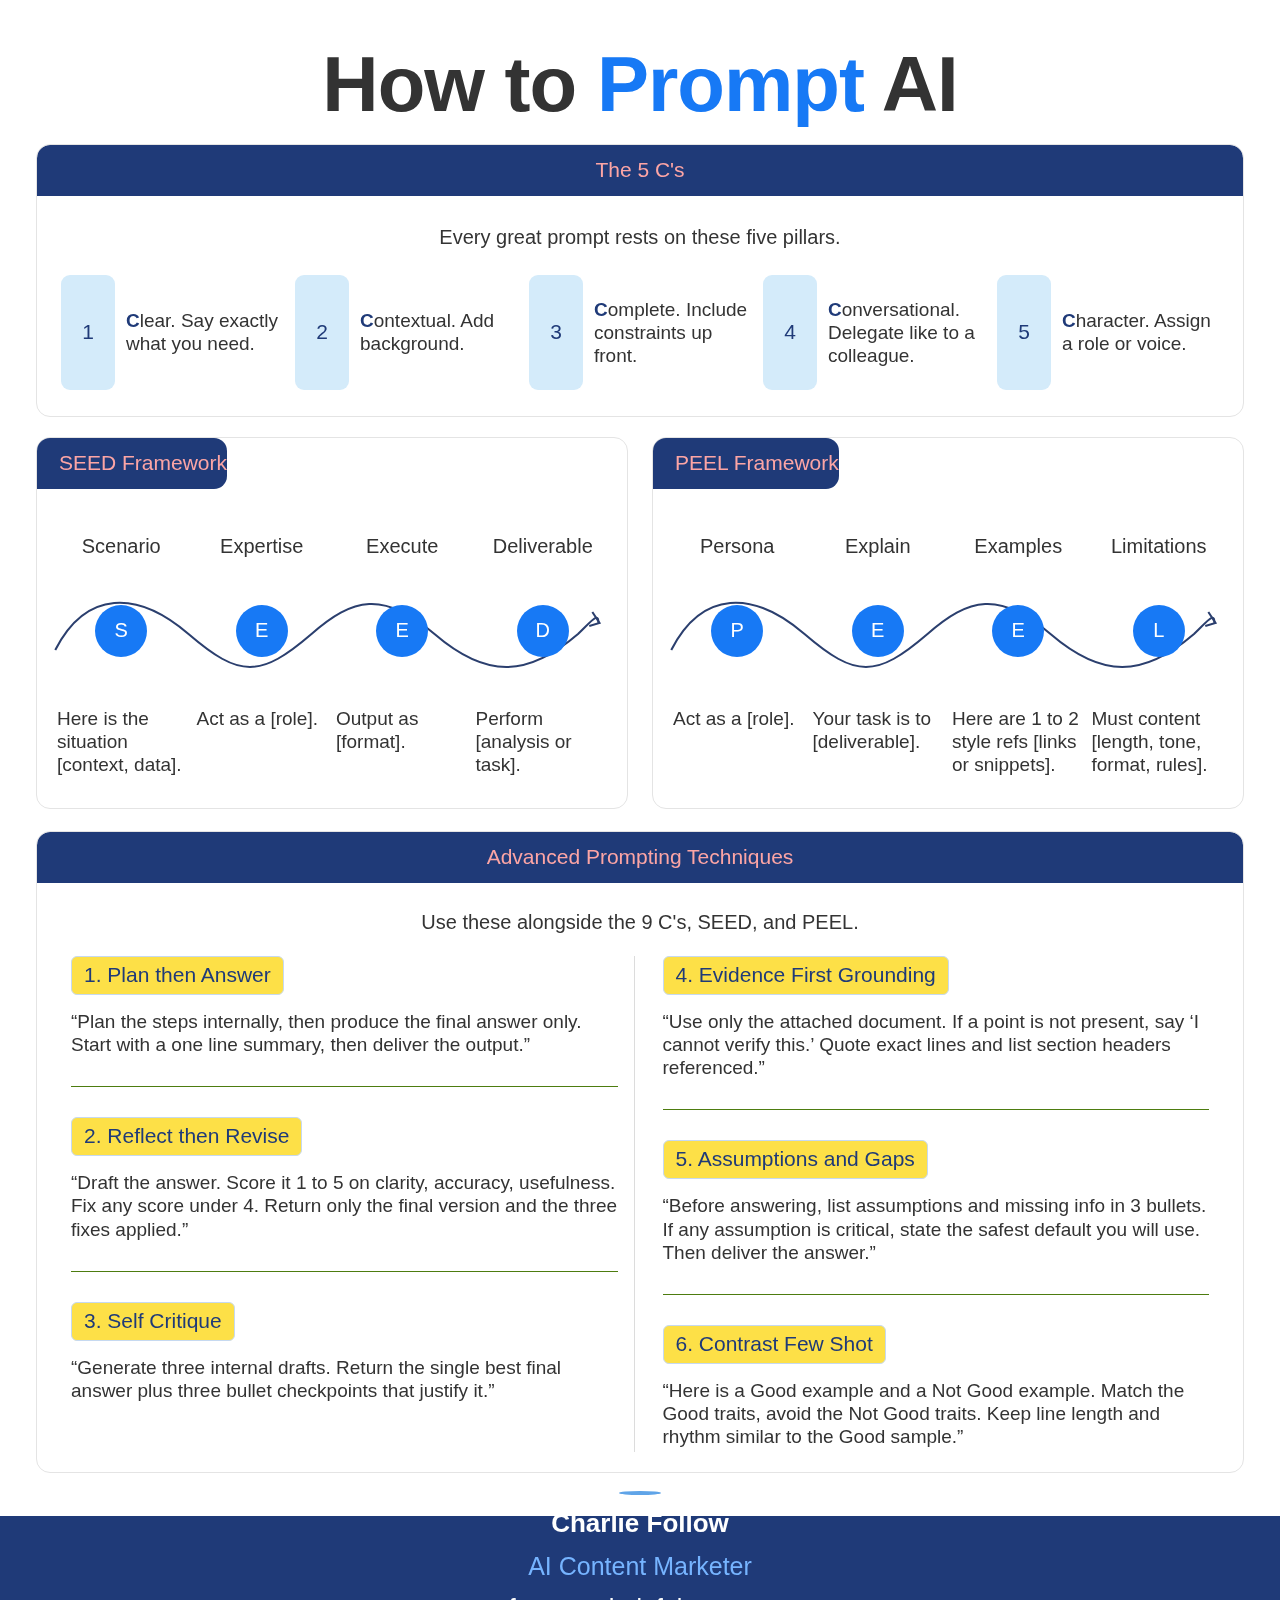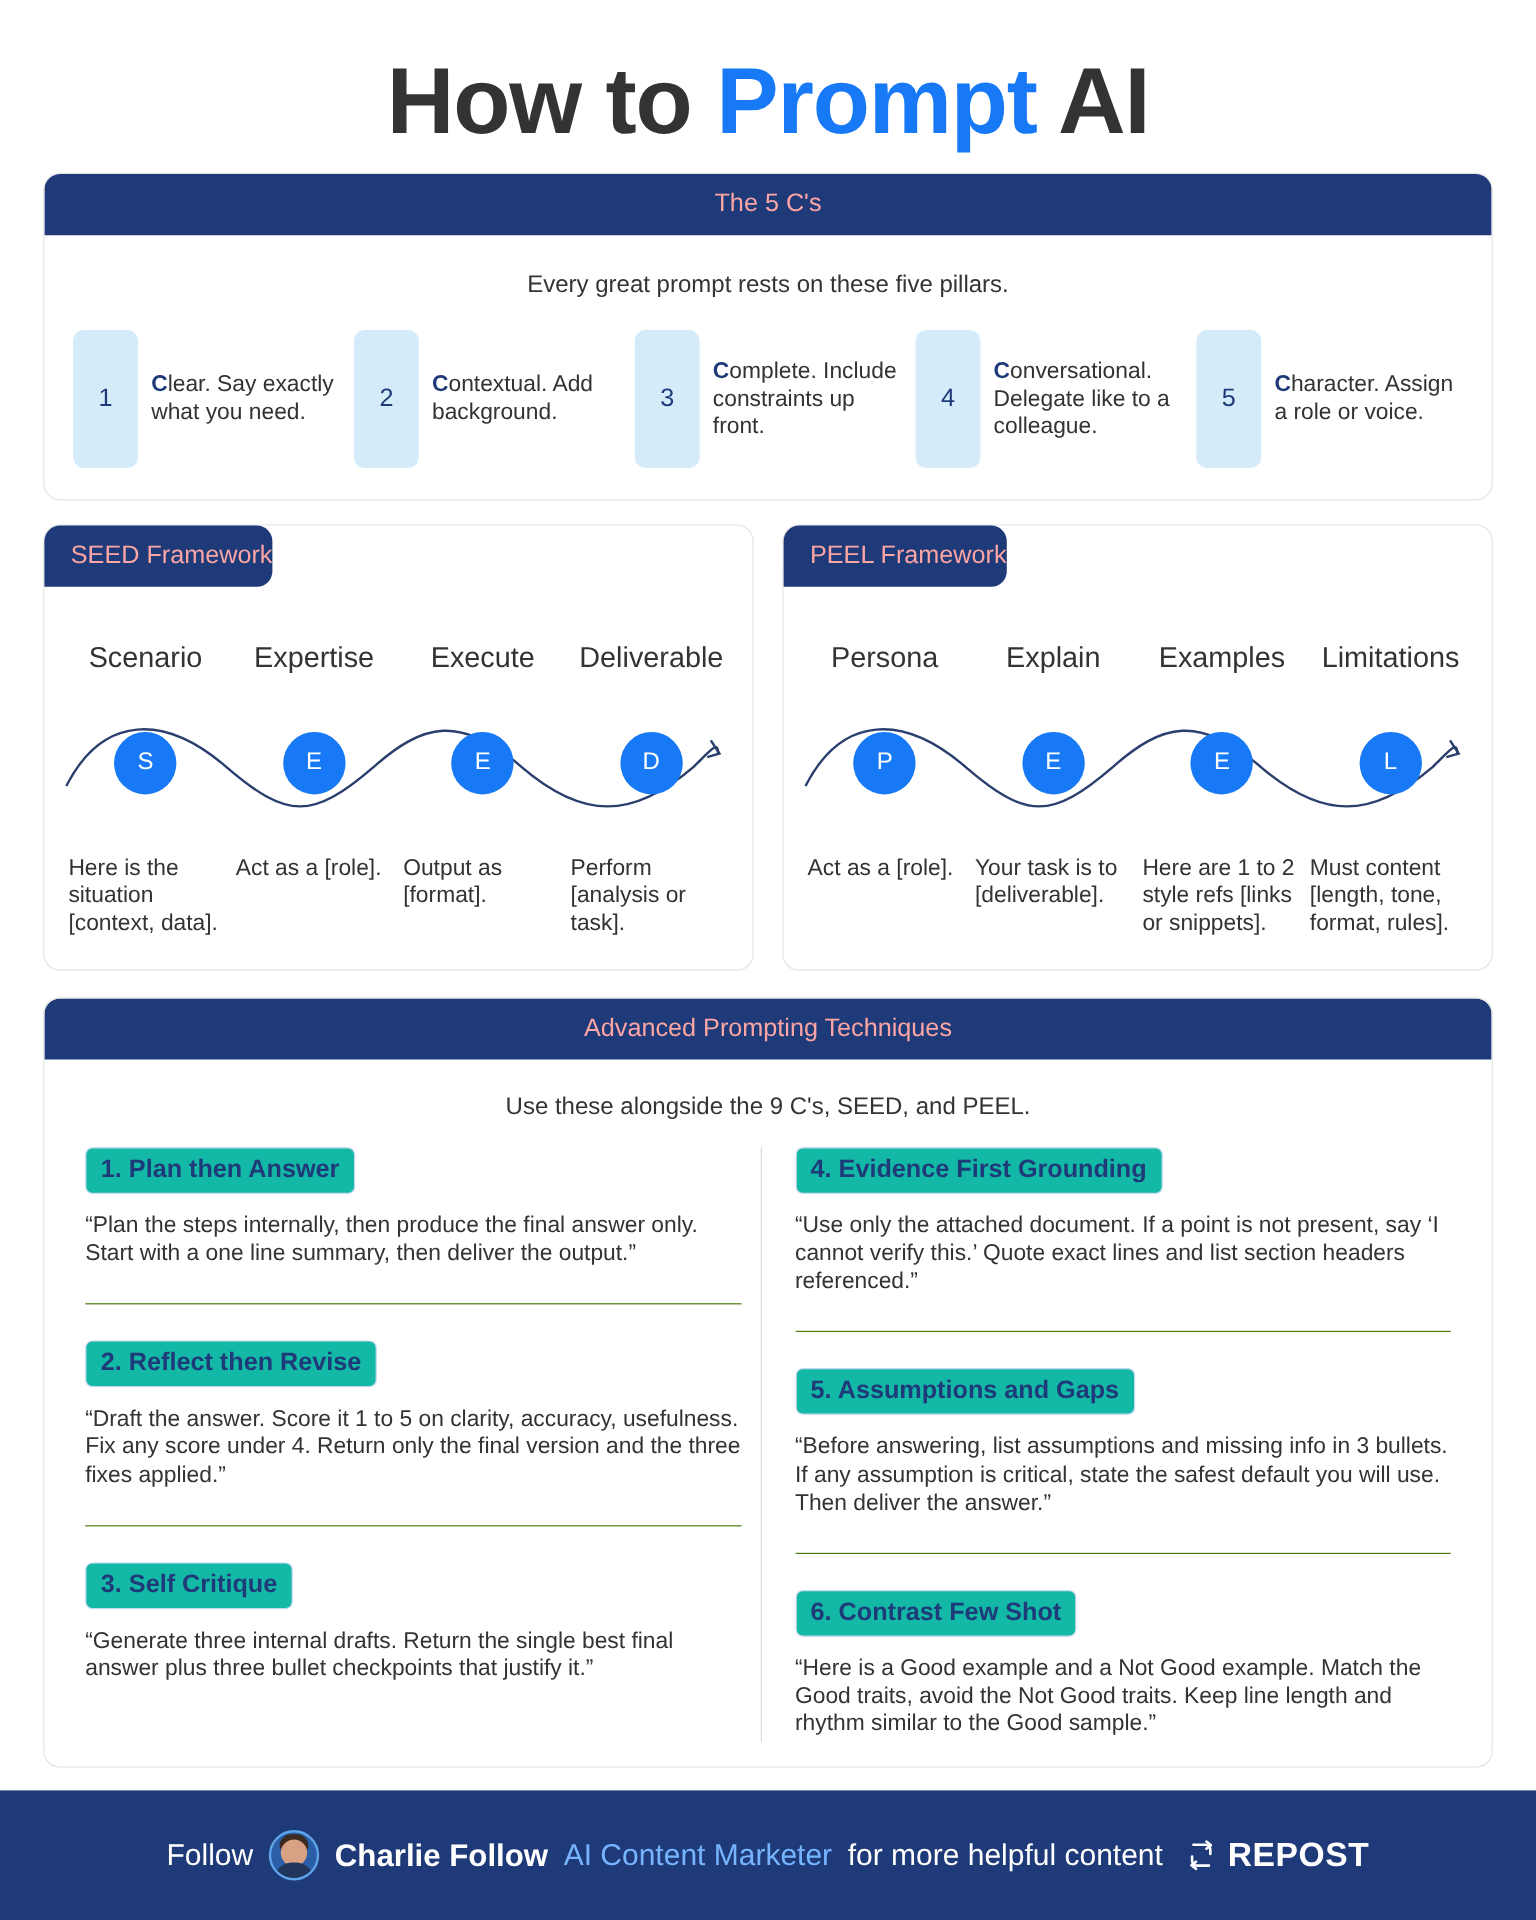--- a/index.html
+++ b/index.html
@@ -111,21 +111,21 @@
   }
   .fw-head-wrap { display: flex; }
   .fw-labels {
     display: flex;
     padding: 0 14px;
     margin-top: 46px;
   }
   .fw-label {
     flex: 1;
     text-align: center;
-    font-size: 24px;
+    font-size: 20px;
     color: #333333;
   }
   .fw-wave {
     position: relative;
     height: 118px;
     margin: 14px 8px 0 8px;
   }
   .fw-wave svg { position: absolute; inset: 0; width: 100%; height: 100%; }
   .fw-circles {
     position: absolute;
@@ -166,46 +166,47 @@
   .adv-cols {
     display: flex;
     padding: 0 18px 20px 18px;
   }
   .adv-col { flex: 1; padding: 0 16px; }
   .adv-col.right { border-left: 1px solid #dcdcdc; padding-left: 28px; }
   .tech { padding-bottom: 4px; }
   .tech + .tech { border-top: 1px solid #4d7c0f; padding-top: 30px; margin-top: 26px; }
   .tech-badge {
     display: inline-block;
-    background: #14b8a6;
+    background: #fde047;
     border: 1px solid #c6d9f0;
     border-radius: 6px;
     color: #1f3a78;
     font-size: 21px;
-    font-weight: bold;
+    font-weight: normal;
     padding: 6px 12px 7px 12px;
     margin-bottom: 15px;
   }
   .tech-body {
     font-size: 19px;
     color: #333333;
     line-height: 1.22;
   }
 
   
   .footer {
     margin-top: auto;
     background: #1f3a78;
-    height: 108px;
+    height: 84px;
     display: flex;
     align-items: center;
     justify-content: center;
     gap: 13px;
     color: #ffffff;
     font-size: 25px;
+    flex-direction: column;
   }
   .footer .follow { font-weight: normal; }
   .footer .name { font-weight: bold; font-size: 26px; }
   .footer .role { color: #76b4ff; }
   .footer .tail { color: #ffffff; }
   .avatar {
     width: 42px; height: 42px;
     border-radius: 50%;
     border: 2px solid #5fa4e8;
     overflow: hidden;

